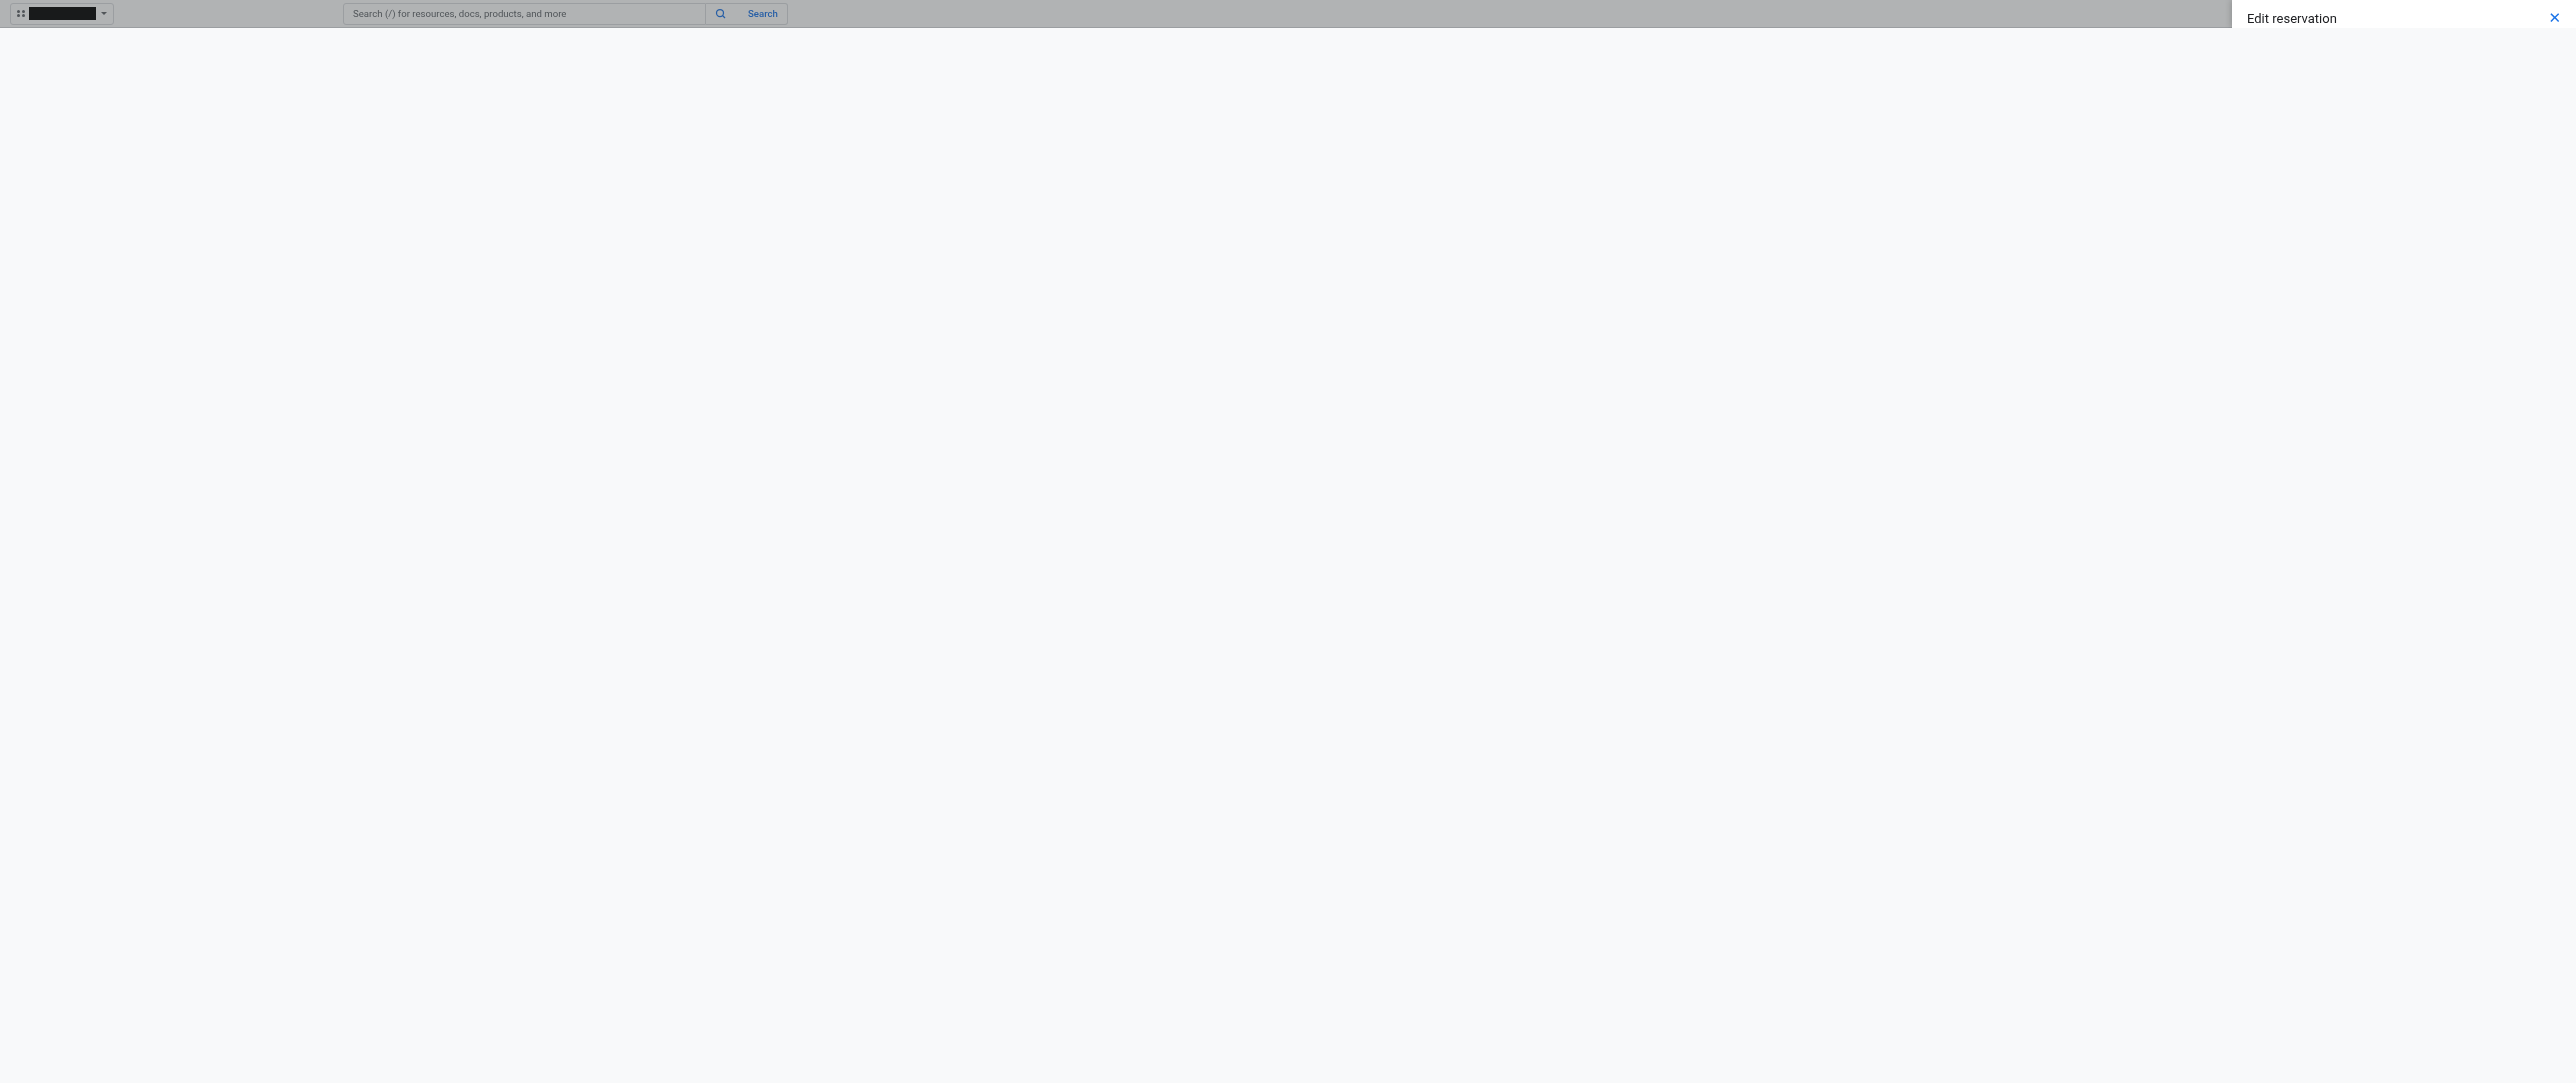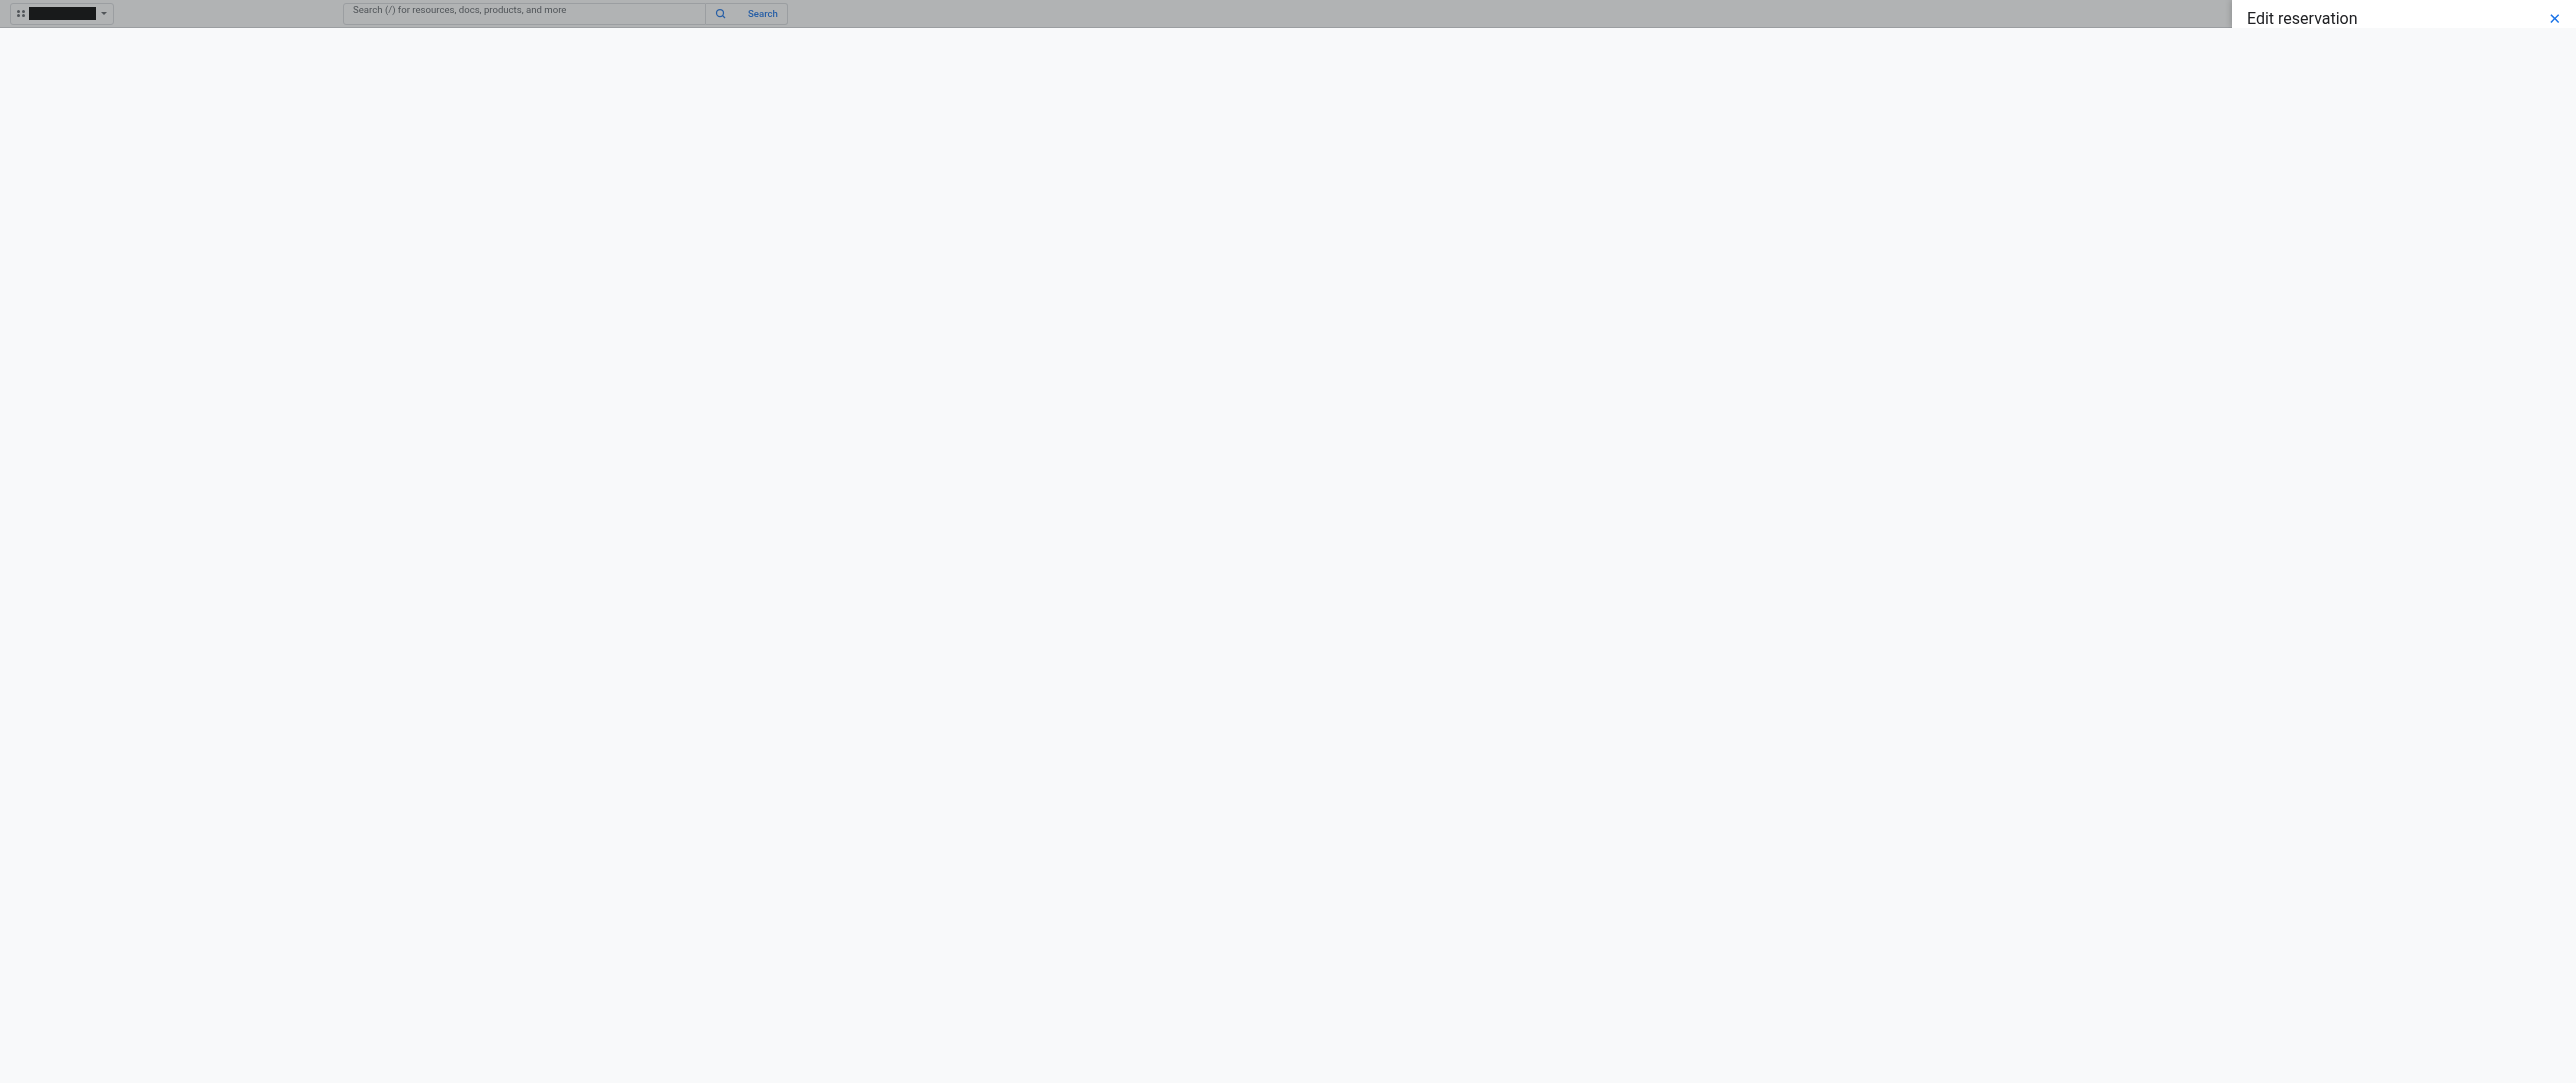--- a/index.html
+++ b/index.html
@@ -5,21 +5,21 @@
   * { box-sizing: border-box; margin: 0; padding: 0; font-family: 'Google Sans', Roboto, Arial, sans-serif; }
   body { background: #f8f9fa; color: #202124; font-size: 9.6px; position: relative; overflow: hidden; }
   
   .topbar { height: 28px; background: #fff; border-bottom: 0.7px solid #dadce0; display: flex; align-items: center; padding: 0 10.4px; gap: 7.4px; }
   .project-picker { display: flex; align-items: center; gap: 4.4px; border: 0.7px solid #dadce0; border-radius: 3px; padding: 2.2px 6px; height: 22px; }
   .proj-dots { display: grid; grid-template-columns: repeat(2, 3px); gap: 1.5px; }
   .proj-dots span { width: 3px; height: 3px; background: #5f6368; border-radius: 50%; }
   .proj-name { width: 67px; height: 13.3px; background: #000; }
   .caret { border-left: 3px solid transparent; border-right: 3px solid transparent; border-top: 3.7px solid #5f6368; }
   .search-wrap { margin-left: 222px; display: flex; align-items: center; }
-  .search-input { width: 363px; height: 22px; border: 0.7px solid #dadce0; border-radius: 3px 0 0 3px; padding: 0 9px; color: #5f6368; display: flex; background: #fff; }
+  .search-input { width: 363px; height: 22px; border: 0.7px solid #dadce0; border-radius: 3px 0 0 3px; padding: 0 9px; color: #5f6368; display: flex; align-items: center; background: #fff; }
   .search-btn { height: 22px; border: 0.7px solid #dadce0; border-left: none; border-radius: 0 3px 3px 0; background: #fff; color: #1a73e8; display: flex; align-items: center; padding: 0 9px; gap: 21px; cursor: pointer; font-weight: 500; }
 
   .left-rail { position: absolute; left: 0; top: 28px; bottom: 0; width: 35px; background: #fff; border-right: 0.7px solid #dadce0; display: flex; flex-direction: column; align-items: center; }
   .rail-item { width: 35px; height: 28px; display: flex; align-items: center; justify-content: center; color: #5f6368; }
   .rail-item.active { background: #e8f0fe; color: #1a73e8; }
 
   .main { position: absolute; left: 35px; right: 0; top: 28px; bottom: 0; background: #fff; }
   .header-row { height: 30px; padding: 0 13.3px; display: flex; align-items: center; gap: 37px; border-bottom: 0.7px solid #dadce0; }
   .page-title { font-size: 13.3px; font-weight: 400; color: #202124; }
   .action-btn { display: flex; align-items: center; gap: 4.4px; color: #1a73e8; font-size: 9.6px; font-weight: 500; letter-spacing: 0.2px; cursor: pointer; }
@@ -43,21 +43,21 @@
   .legend-item { display: flex; align-items: center; gap: 4.4px; }
   .legend-swatch { width: 12px; height: 1.5px; position: relative; }
   .legend-dot { position: absolute; width: 4.4px; height: 4.4px; border-radius: 50%; left: 3.7px; top: -1.5px; }
 
   .insight-card { background: #f1f3f4; border-radius: 4.4px; padding: 10.4px 13.3px; display: flex; align-items: center; gap: 13.3px; margin-bottom: 9px; }
   .bulb-icon { color: #1a73e8; font-size: 13.3px; }
 
   .scrim { position: absolute; inset: 0; background: rgba(60,64,67,0.4); }
   .drawer { position: absolute; right: 0; top: 0; bottom: 0; width: 344px; background: #fff; box-shadow: -1.5px 0 6px rgba(0,0,0,0.2); display: flex; flex-direction: column; }
   .drawer-head { padding: 9px 15px; display: flex; justify-content: space-between; align-items: center; border-bottom: 0.7px solid #dadce0; }
-  .drawer-title { font-size: 16px; font-weight: 400; }
+  .drawer-title { font-size: 13px; font-weight: 400; }
   .close-x { font-size: 15px; color: #1a73e8; cursor: pointer; font-weight: 300; }
   .drawer-body { padding: 13.3px 15px; overflow-y: auto; flex: 1; }
   .d-section-title { font-size: 12.6px; font-weight: 500; margin-bottom: 10.4px; }
   
   .x-ticks { display:flex; justify-content:space-between; font-size:7.4px; color:#5f6368; padding:0 3px; }
 </style>
 </head>
 <body>
 
 <div class="topbar">

